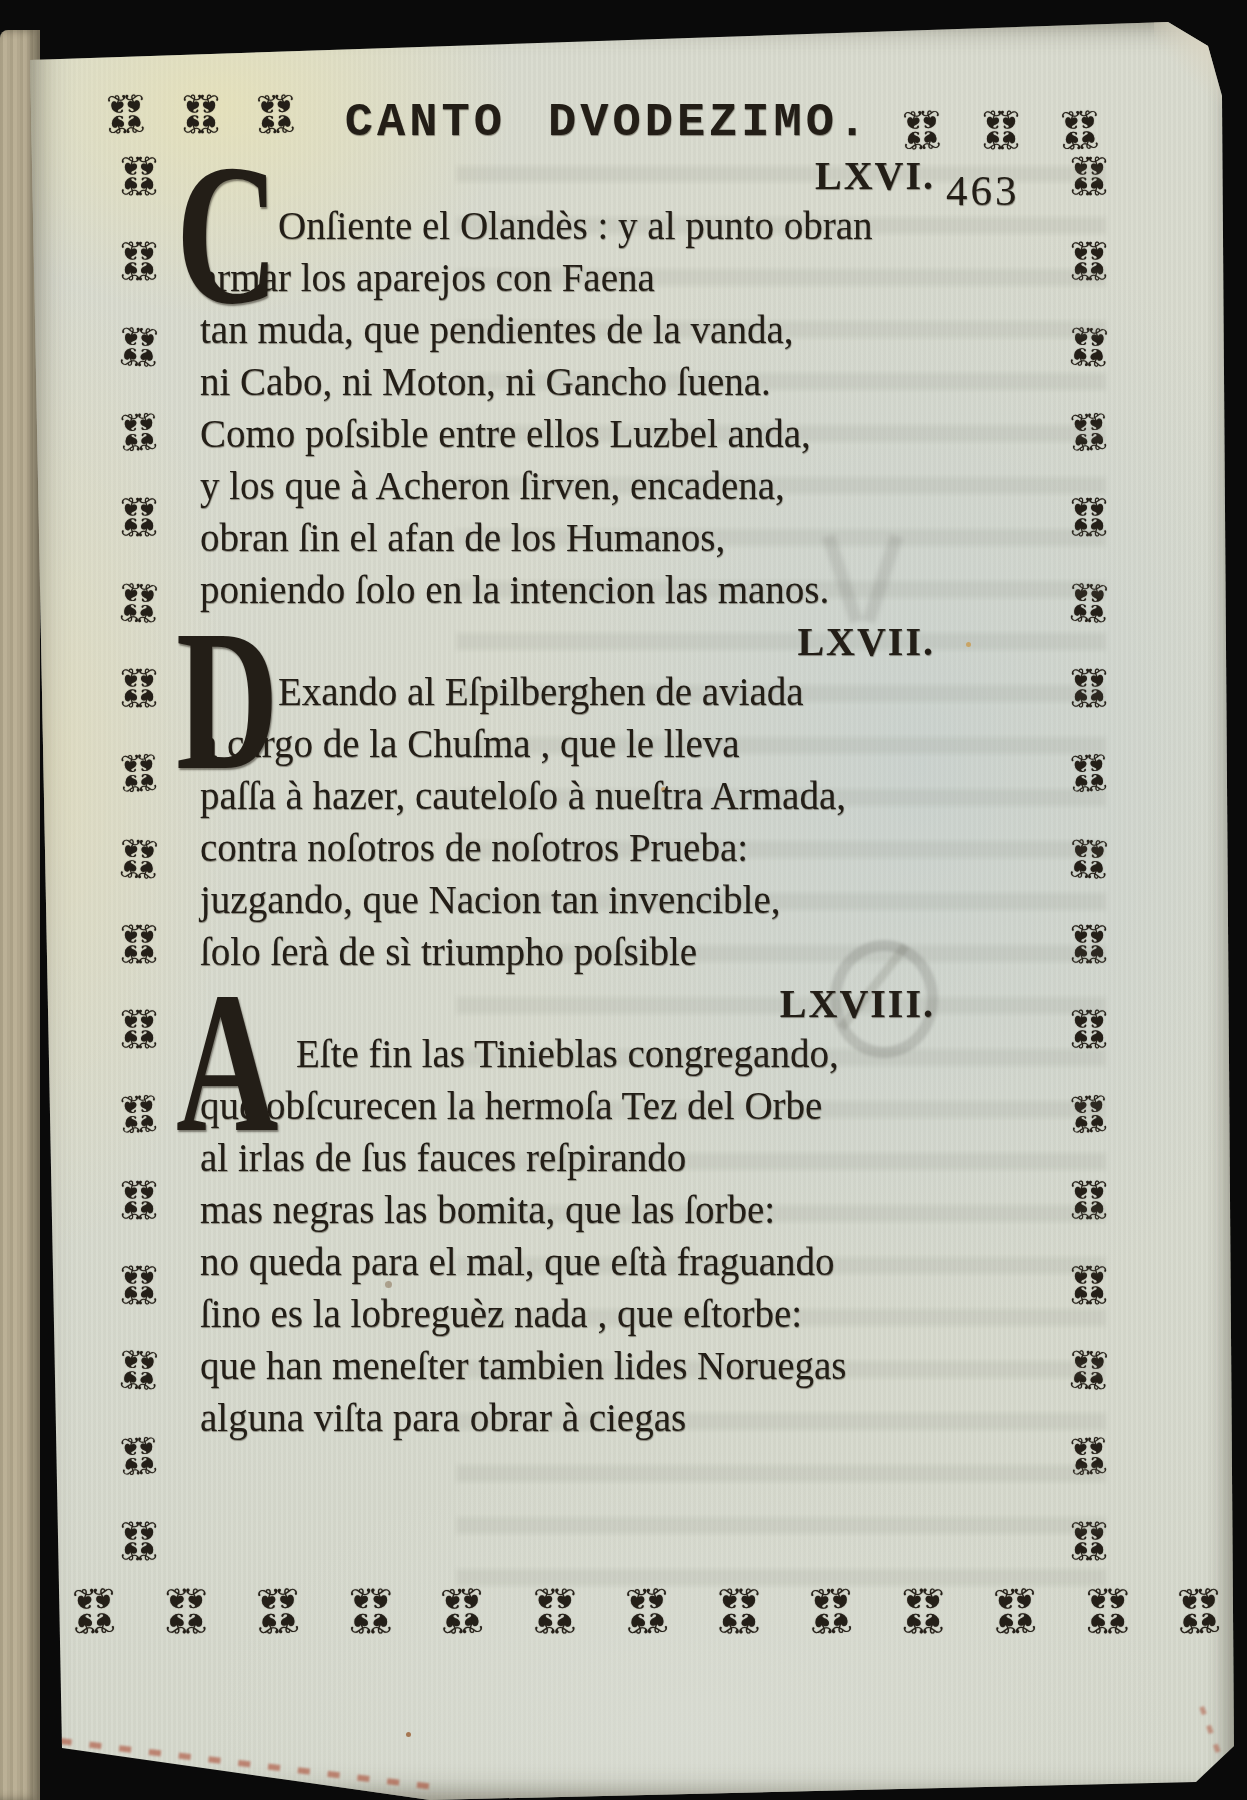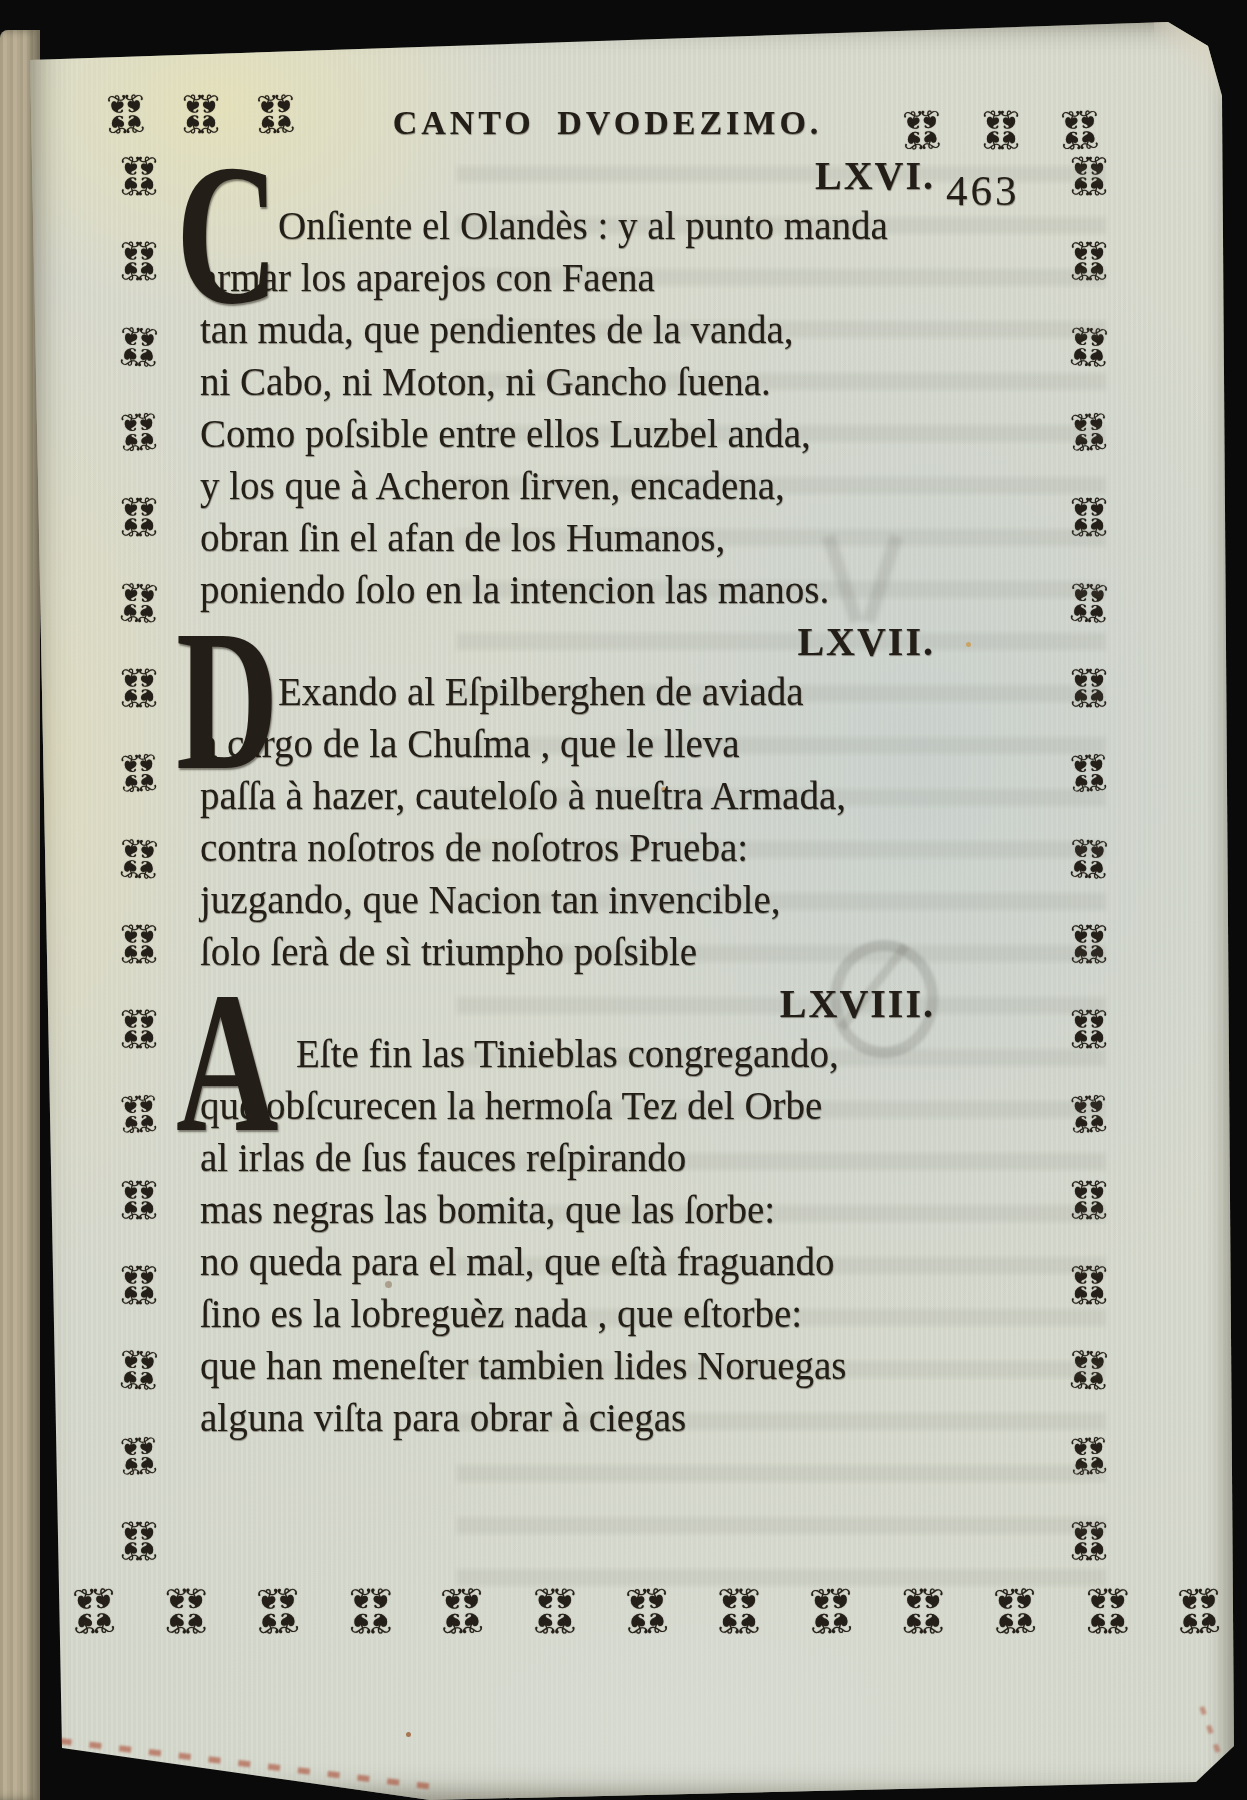--- a/index.html
+++ b/index.html
@@ -42,22 +42,22 @@
     background:linear-gradient(225deg,#ccc6b4 0%,#d9d4c2 28%,rgba(0,0,0,0) 62%);
     pointer-events:none;
   }
 
   
   .ink{color:#231e17;text-shadow:.5px .5px .9px rgba(38,30,20,.45);}
   .content{
     position:absolute;left:174px;top:80px;width:815px;
   }
   .title{
-    font-size:34px;line-height:54px;letter-spacing:4px;word-spacing:10px;
-    text-align:center;white-space:nowrap;font-weight:600;
+    font-size:47px;line-height:54px;letter-spacing:4px;word-spacing:10px;
+    text-align:center;white-space:nowrap;font-weight:600;font-family:Liberation Mono, monospace;
   }
   .stanza-num{
     font-size:40px;line-height:48px;letter-spacing:2px;text-align:right;
     padding-right:80px;margin-top:2px;font-weight:600;
   }
   .stanza{position:relative;}
   .vline{
     font-size:39px;line-height:52px;white-space:nowrap;
   }
   .first-line{padding-left:78px;}
@@ -504,21 +504,21 @@
   <div class="specks"></div>
 
   <div class="page-number ink">463</div>
 
   <div class="content">
     <div class="title ink">CANTO DVODEZIMO.</div>
 
     <div class="stanza-num ink">LXVI.</div>
     <div class="stanza st1">
       <span class="dropcap ink">C</span>
-      <div class="vline ink first-line">Onſiente el Olandès : y al punto manda</div>
+      <div class="vline ink first-line">Onſiente el Olandès : y al punto obran</div>
       <div class="vline ink">armar los aparejos con Faena</div>
       <div class="vline ink">tan muda, que pendientes de la vanda,</div>
       <div class="vline ink">ni Cabo, ni Moton, ni Gancho ſuena.</div>
       <div class="vline ink">Como poſsible entre ellos Luzbel anda,</div>
       <div class="vline ink">y los que à Acheron ſirven, encadena,</div>
       <div class="vline ink">obran ſin el afan de los Humanos,</div>
       <div class="vline ink">poniendo ſolo en la intencion las manos.</div>
     </div>
 
     <div class="stanza-num ink">LXVII.</div>

